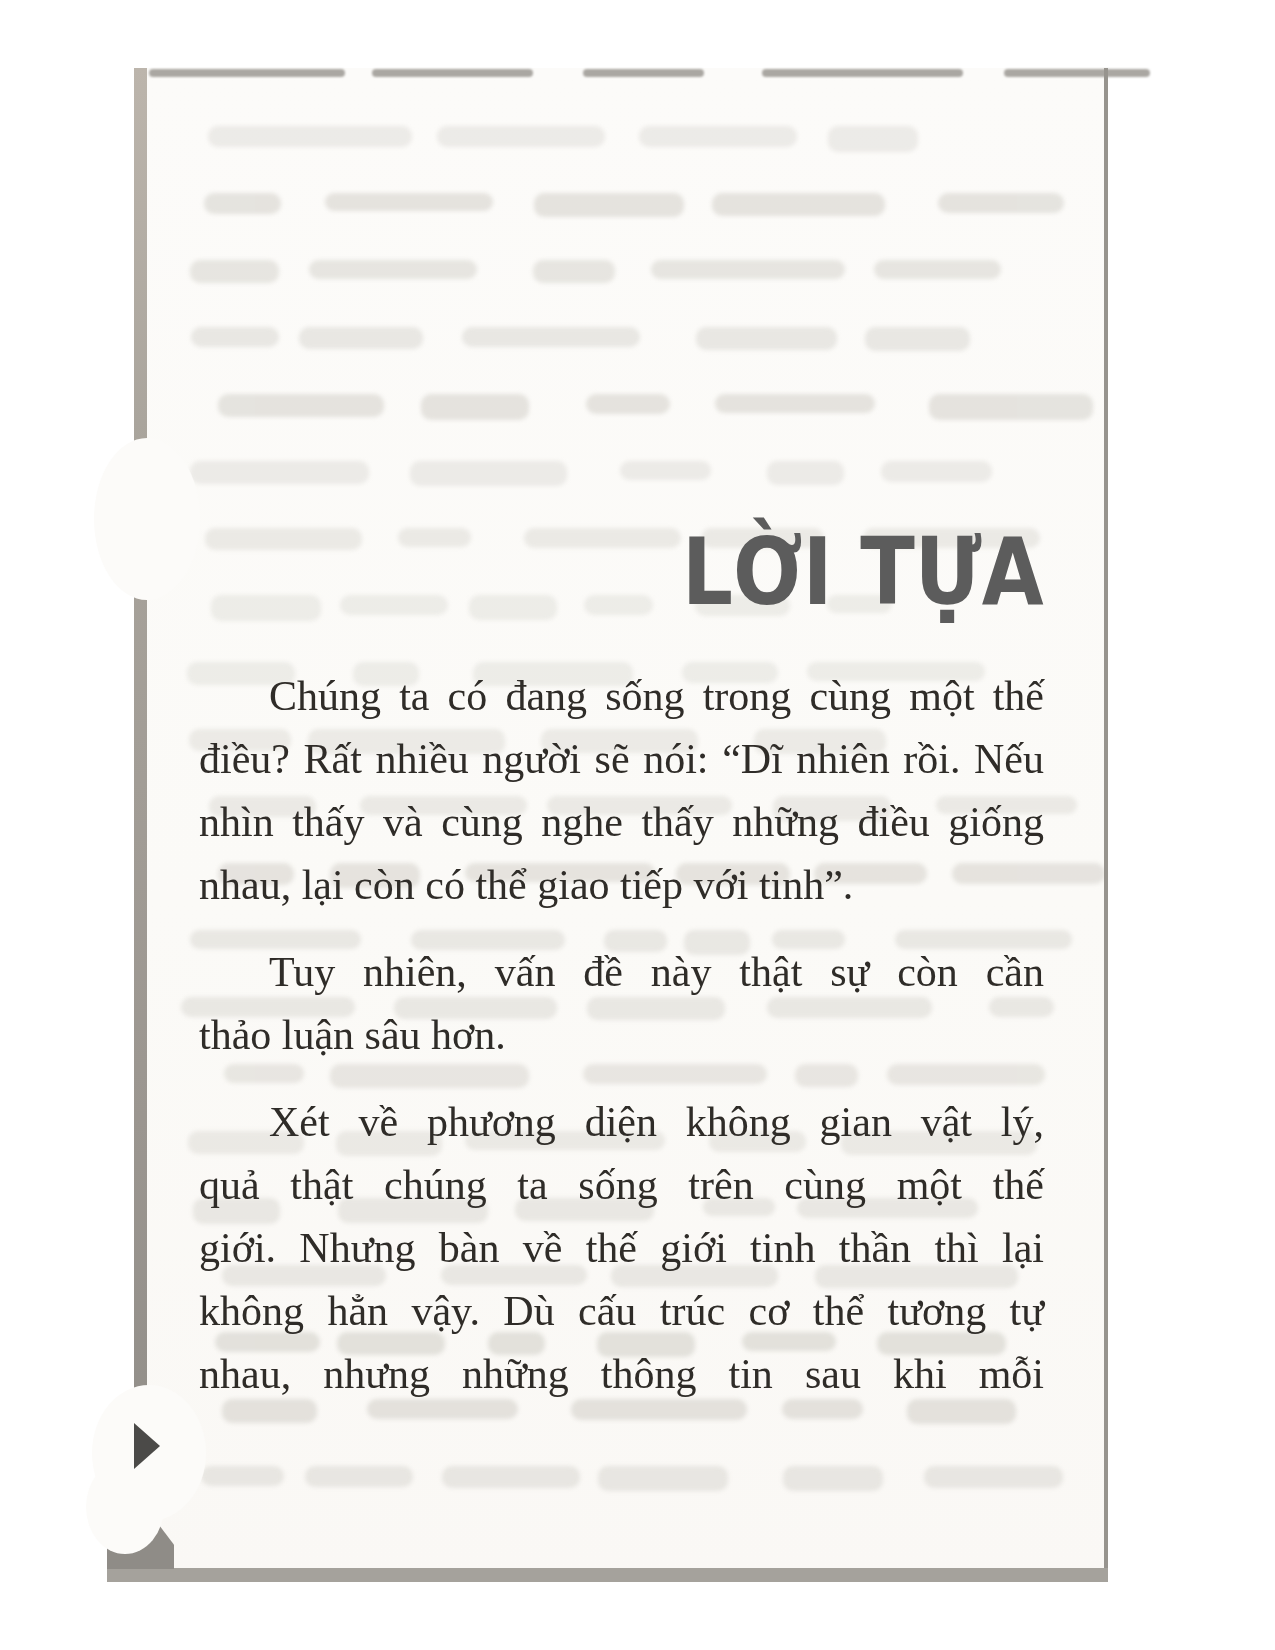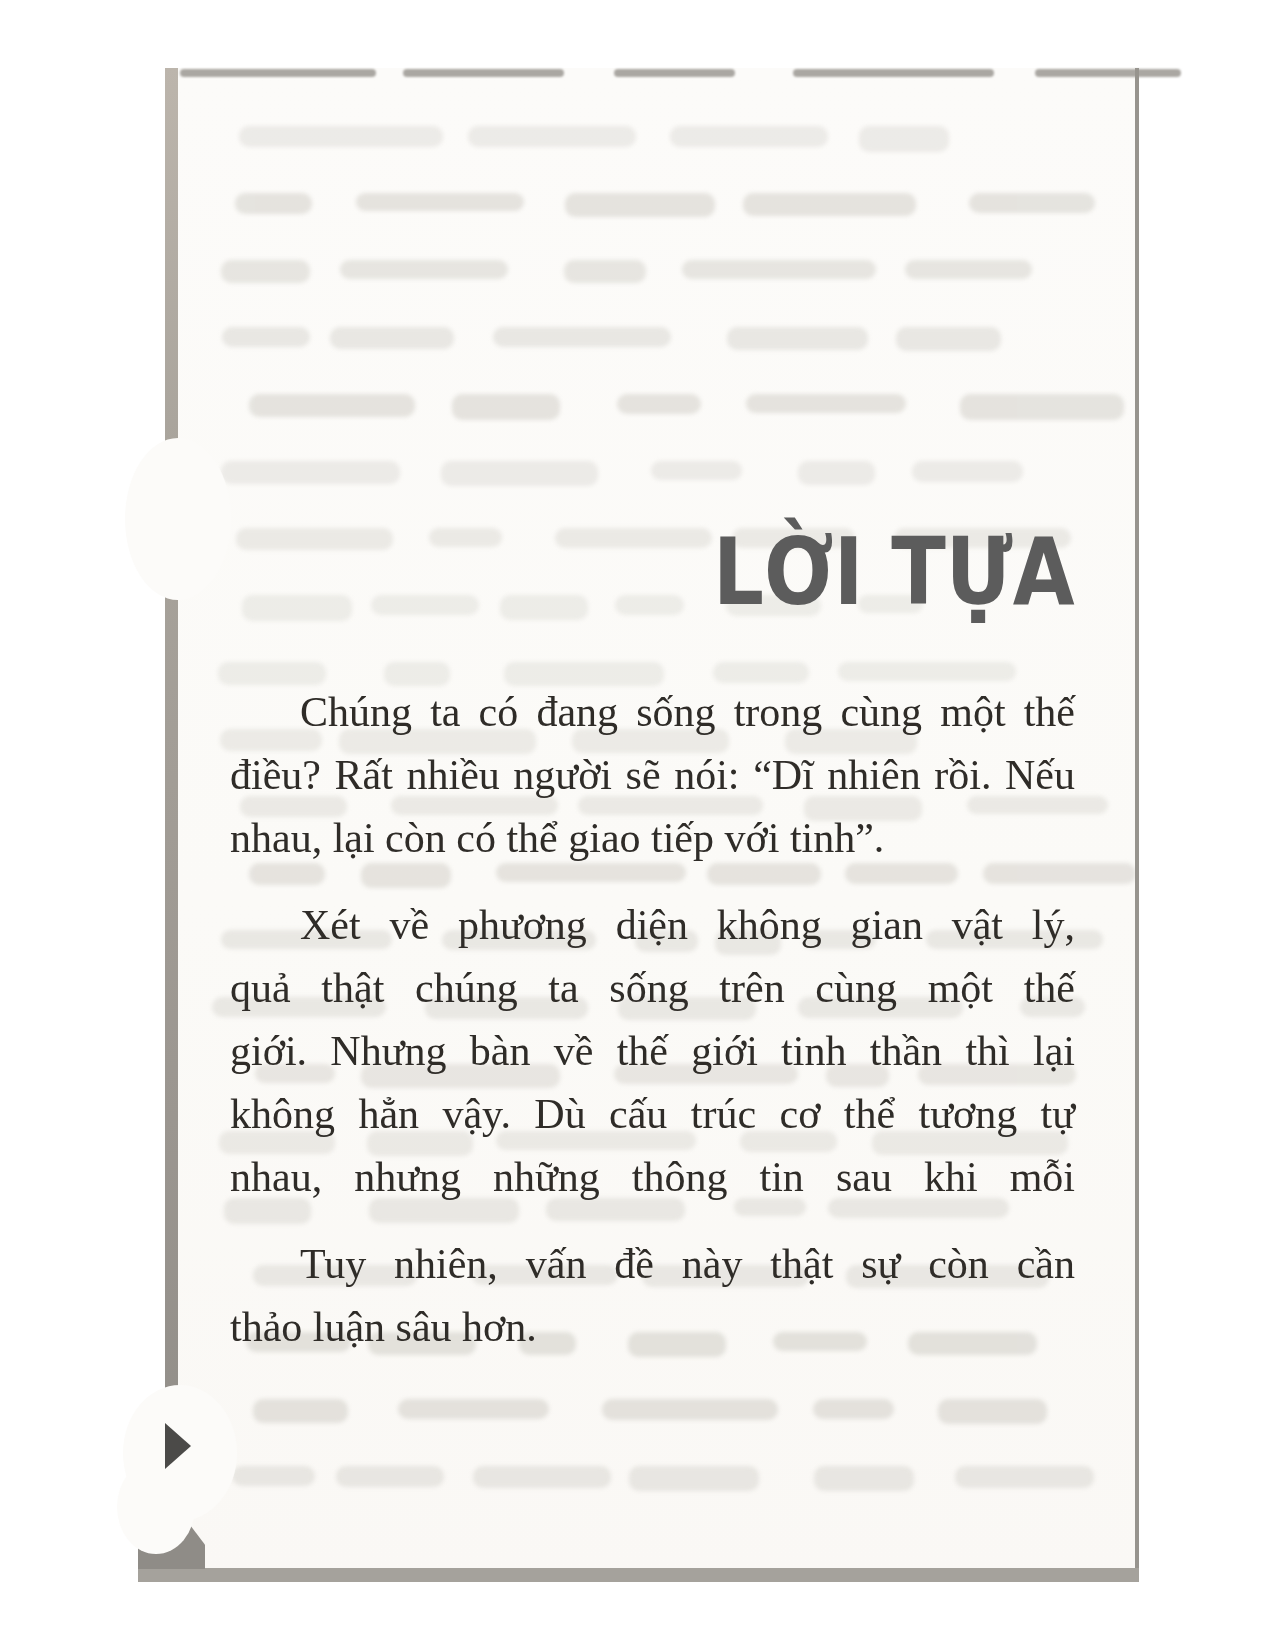--- a/index.html
+++ b/index.html
@@ -5,21 +5,21 @@
   html,body{margin:0;padding:0;}
   body{
     width:1275px;height:1650px;position:relative;background:#ffffff;
     font-family:"Liberation Serif","DejaVu Serif",serif;
     --ink:#2f2c28; --title:#5c5c5c; --arrow:#4b4a48;
   }
   .canvas{position:absolute;inset:0;overflow:hidden;background:#ffffff;}
 
   
   .page{
-    position:absolute;left:165px;top:68px;width:974px;height:1514px;
+    position:absolute;left:134px;top:68px;width:974px;height:1514px;
     background:linear-gradient(180deg,#fcfbf9 0%,#fbfaf7 55%,#faf8f5 100%);
   }
 
   
   .edge-left{
     position:absolute;left:0;top:0;width:13px;height:1500px;z-index:2;
     background:linear-gradient(180deg,#bcb5ac 0%,#a9a49c 25%,#9b9690 70%,#8f8c87 100%);
   }
   .edge-right{position:absolute;left:970px;top:0;width:4px;height:1514px;background:#97948e;z-index:2;}
   .edge-bottom{position:absolute;left:-27px;top:1500px;width:1001px;height:14px;background:#a5a29c;z-index:2;}
@@ -53,21 +53,21 @@
     font-family:"DejaVu Sans","Liberation Sans",sans-serif;
     font-weight:bold;font-size:93px;line-height:104px;color:var(--title);
     transform:scaleX(0.86);transform-origin:100% 50%;white-space:nowrap;
   }
 
   
   .body-text{
     position:absolute;left:65px;top:597px;width:845px;z-index:4;
     font-size:42px;line-height:63px;color:var(--ink);
   }
-  .para{margin:16px 0 24px 0;}
+  .para{margin:0 0 24px 0;}
   .line{text-align:justify;text-align-last:justify;}
   .line.first{padding-left:70px;}
   .line.endleft{text-align-last:left;}
 </style>
 </head>
 <body style="--ink: #2f2c28; --title: #5c5c5c; --arrow: #4b4a48;">
 
 <div class="canvas">
   <div class="page">
 
@@ -105,29 +105,30 @@
     <div class="notch notch-lower"></div>
     <div class="notch notch-lower2"></div>
     <div class="arrow"></div>
 
     <div class="title">LỜI TỰA</div>
 
     <div class="body-text">
         <div class="para">
           <div class="line first">Chúng ta có đang sống trong cùng một thế</div>
           <div class="line">điều? Rất nhiều người sẽ nói: “Dĩ nhiên rồi. Nếu</div>
+          <div class="line">nhìn thấy và cùng nghe thấy những điều giống</div>
           <div class="line endleft">nhau, lại còn có thể giao tiếp với tinh”.</div>
+        </div>
+        <div class="para">
+          <div class="line first">Tuy nhiên, vấn đề này thật sự còn cần</div>
+          <div class="line endleft">thảo luận sâu hơn.</div>
         </div>
         <div class="para">
           <div class="line first">Xét về phương diện không gian vật lý,</div>
           <div class="line">quả thật chúng ta sống trên cùng một thế</div>
           <div class="line">giới. Nhưng bàn về thế giới tinh thần thì lại</div>
           <div class="line">không hẳn vậy. Dù cấu trúc cơ thể tương tự</div>
           <div class="line">nhau, nhưng những thông tin sau khi mỗi</div>
         </div>
-        <div class="para">
-          <div class="line first">Tuy nhiên, vấn đề này thật sự còn cần</div>
-          <div class="line endleft">thảo luận sâu hơn.</div>
-        </div>
       </div>
 
   </div>
 </div>
 
 </body></html>

